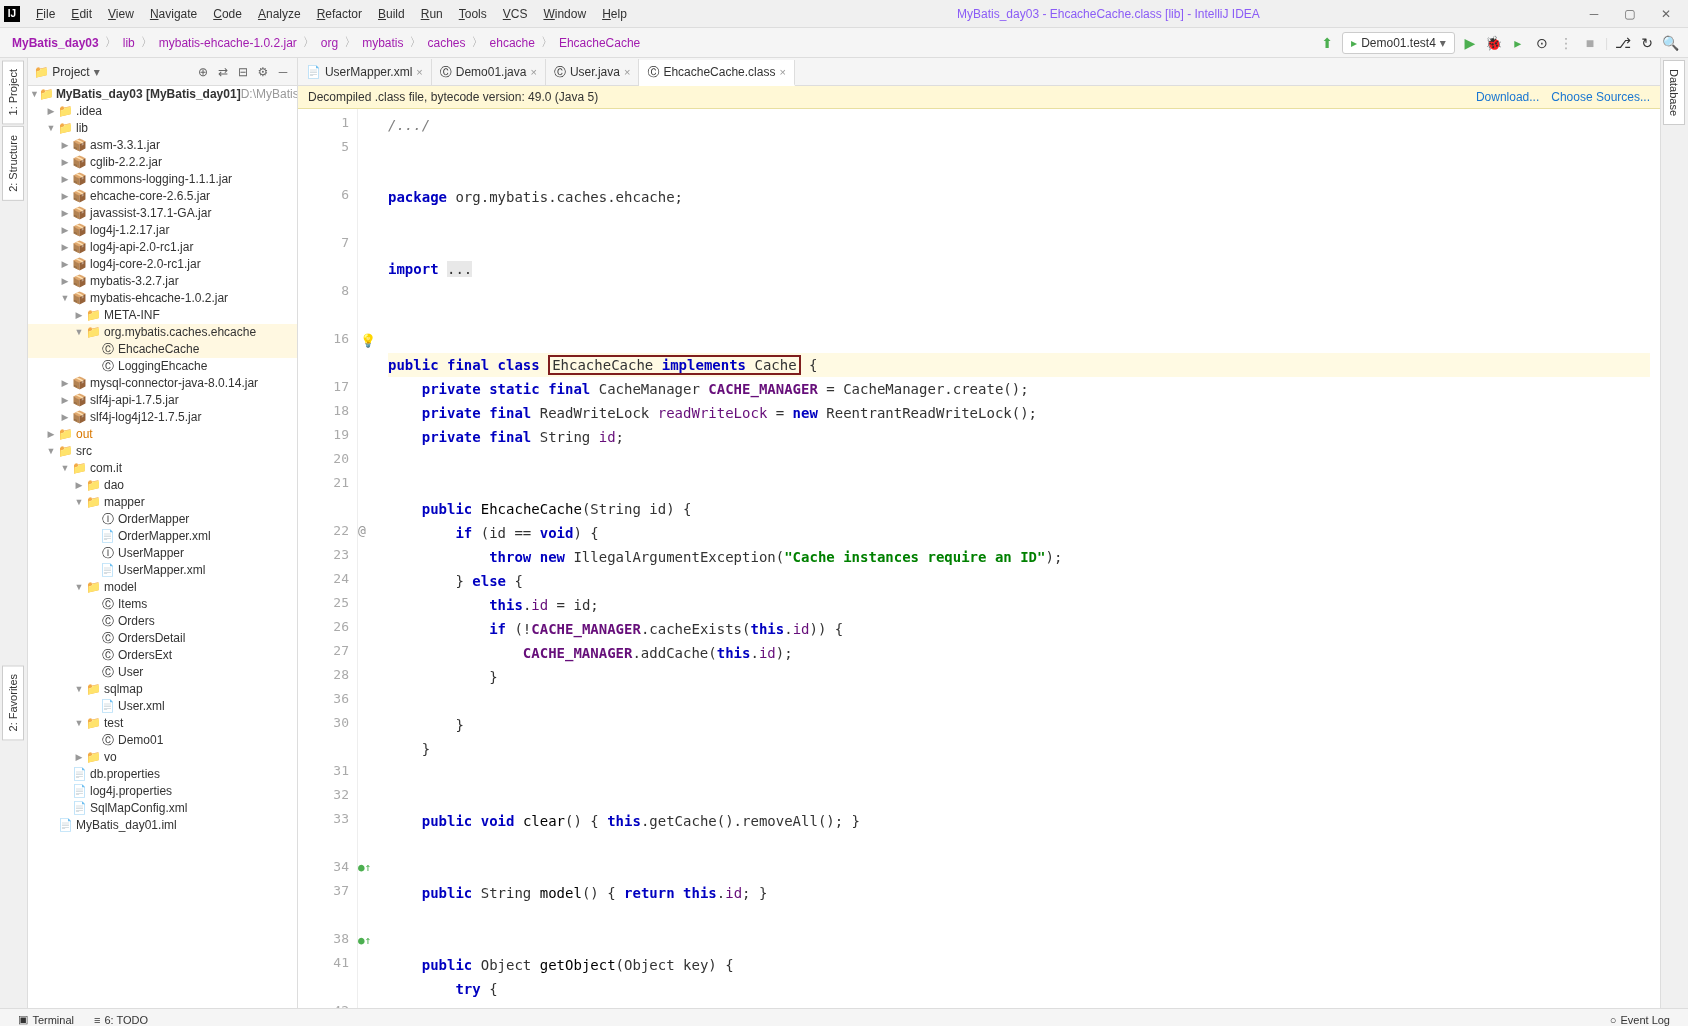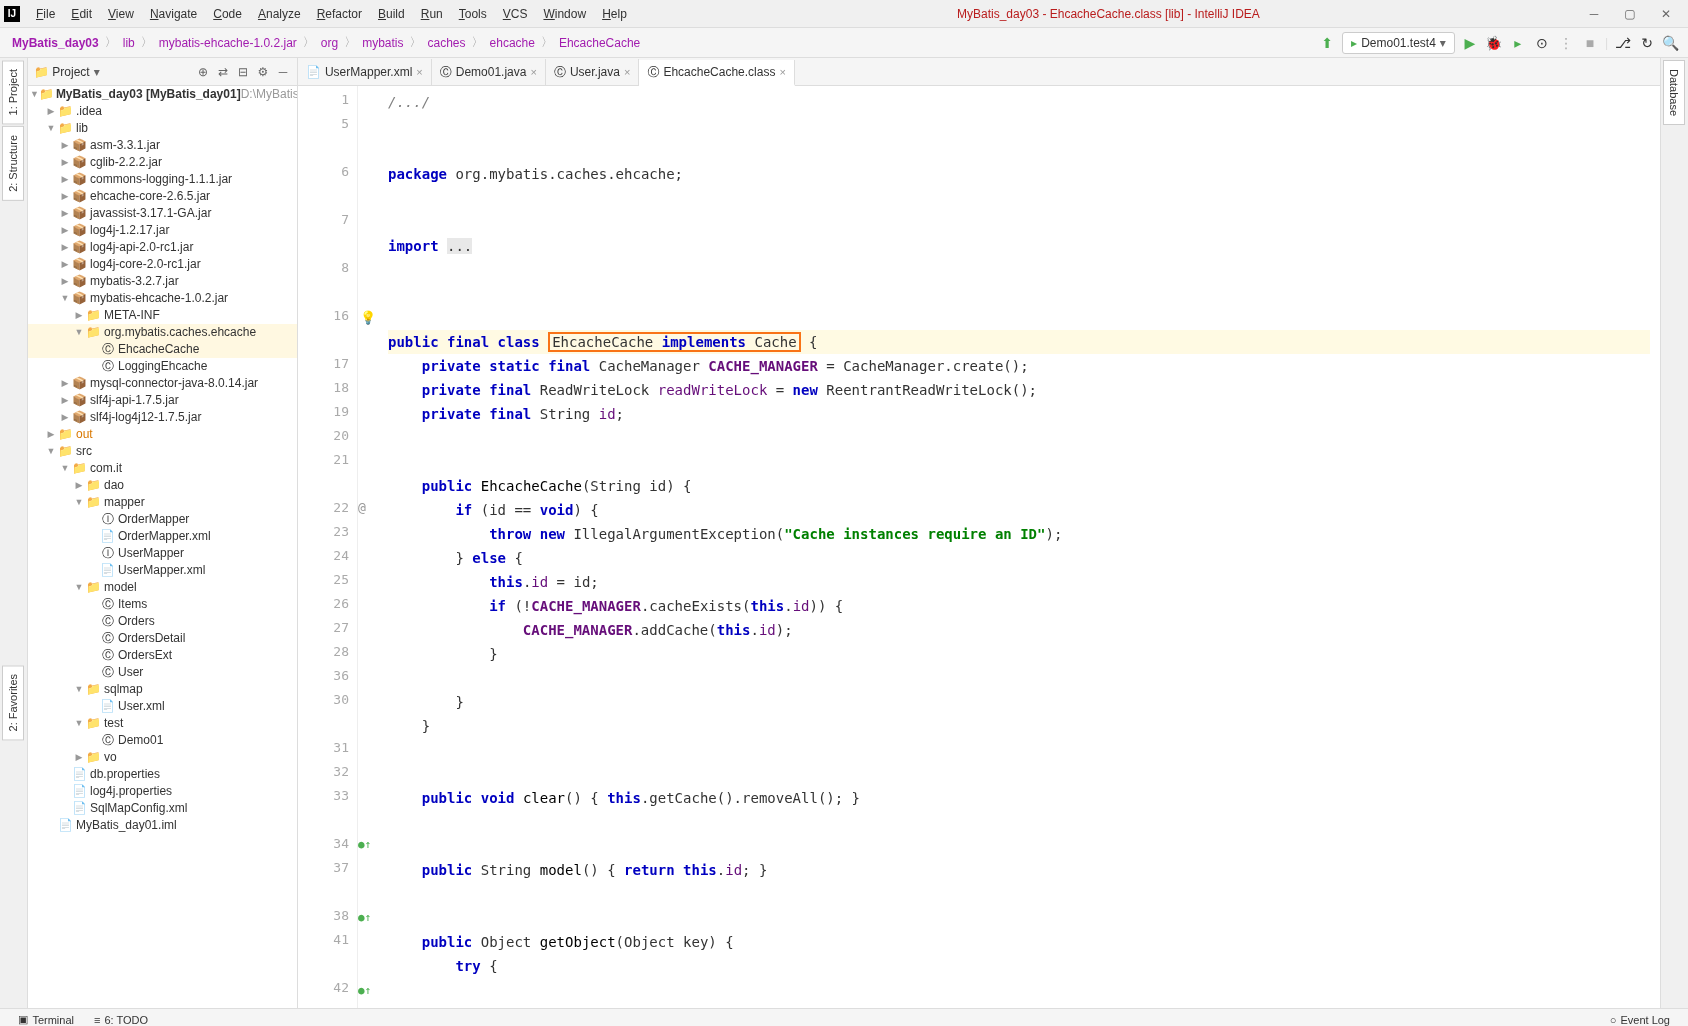--- a/index.html
+++ b/index.html
@@ -1,20 +1,20 @@
 <!DOCTYPE html>
 <html><head>
 <meta charset="utf-8">
 <style>
 * { box-sizing: border-box; margin: 0; padding: 0; }
 body { font-family: "Segoe UI", Arial, sans-serif; font-size: 12px; color: #333; background: #fff; overflow: hidden; width: 1688px; height: 1026px; }
 .top-menu { height: 28px; background: #f0f0f0; border-bottom: 1px solid #ddd; display: flex; align-items: center; padding: 0 4px; }
 .app-icon { width: 16px; height: 16px; background: #000; color: #fff; display: flex; align-items: center; justify-content: center; font-size: 10px; font-weight: bold; margin-right: 8px; }
 .menu-item { padding: 4px 8px; cursor: pointer; }
-.title-area { flex: 1; text-align: center; color: #b91c1c; font-size: 12px; }
+.title-area { flex: 1; text-align: center; color: #8b5cf6; font-size: 12px; }
 .window-controls { display: flex; gap: 12px; padding-right: 6px; }
 .window-btn { width: 24px; height: 20px; display: flex; align-items: center; justify-content: center; color: #666; cursor: pointer; }
 .breadcrumb-bar { height: 30px; background: #f5f5f5; border-bottom: 1px solid #ddd; display: flex; align-items: center; padding: 0 8px; justify-content: space-between; }
 .breadcrumb { display: flex; align-items: center; font-size: 12px; }
 .breadcrumb-item { padding: 2px 4px; color: #a21caf; }
 .breadcrumb-sep { color: #999; padding: 0 2px; }
 .breadcrumb-bold { font-weight: bold; }
 .toolbar-right { display: flex; align-items: center; gap: 6px; }
 .run-config { border: 1px solid #ccc; padding: 3px 8px; border-radius: 3px; display: flex; align-items: center; gap: 4px; background: #fff; }
 .tb-btn { width: 18px; height: 18px; display: flex; align-items: center; justify-content: center; cursor: pointer; font-size: 14px; }
@@ -48,21 +48,21 @@
 .gutter { width: 60px; background: #fff; text-align: right; padding-right: 8px; font-family: Consolas, monospace; font-size: 13px; color: #aaa; border-right: 1px solid #eee; line-height: 24px; padding-top: 2px; user-select: none; }
 .gutter-extra { width: 20px; background: #fff; font-family: Consolas, monospace; font-size: 13px; line-height: 24px; padding-top: 2px; }
 .code { flex: 1; font-family: Consolas, monospace; font-size: 14px; line-height: 24px; padding: 4px 10px; white-space: pre; background: #fff; position: relative; }
 .kw { color: #0000c0; font-weight: bold; }
 .str { color: #008000; font-weight: bold; }
 .com { color: #808080; font-style: italic; }
 .typ { color: #000; }
 .fld { color: #660e7a; }
 .purple { color: #660e7a; font-weight: bold; }
 .highlight-line { background: #fffae3; display: inline-block; width: 100%; }
-.red-box { border: 2px solid #f97316; padding: 0 2px; }
+.red-box { border: 2px solid #7f1d1d; padding: 0 2px; }
 .right-sidebar { width: 28px; background: #f0f0f0; border-left: 1px solid #ddd; }
 .bottom-bar { height: 22px; background: #f5f5f5; border-top: 1px solid #ddd; display: flex; align-items: center; padding: 0 8px; font-size: 11px; }
 .bottom-item { padding: 0 10px; display: flex; align-items: center; gap: 4px; }
 .run-triangle { color: #4caf50; }
 .bug-icon { color: #4caf50; }
 .bulb { position: absolute; left: -28px; color: #f0a020; font-size: 13px; }
 .override-marker { color: #4caf50; font-size: 11px; }
 </style>
 </head>
 <body>
@@ -209,20 +209,27 @@
           <span>Ⓒ</span>
           <span>User.java</span>
           <span class="tab-close">×</span>
         </div>
         <div class="tab active">
           <span>Ⓒ</span>
           <span>EhcacheCache.class</span>
           <span class="tab-close">×</span>
         </div>
       </div>
+    <div class="decompiled-bar">
+      <span>Decompiled .class file, bytecode version: 49.0 (Java 5)</span>
+      <div class="decompiled-links">
+        <span>Download...</span>
+        <span>Choose Sources...</span>
+      </div>
+    </div>
     <div class="code-area">
       <div class="gutter" id="gutter">
           <div>1</div>
           <div>5</div>
           <div>&nbsp;</div>
           <div>6</div>
           <div>&nbsp;</div>
           <div>7</div>
           <div>&nbsp;</div>
           <div>8</div>

